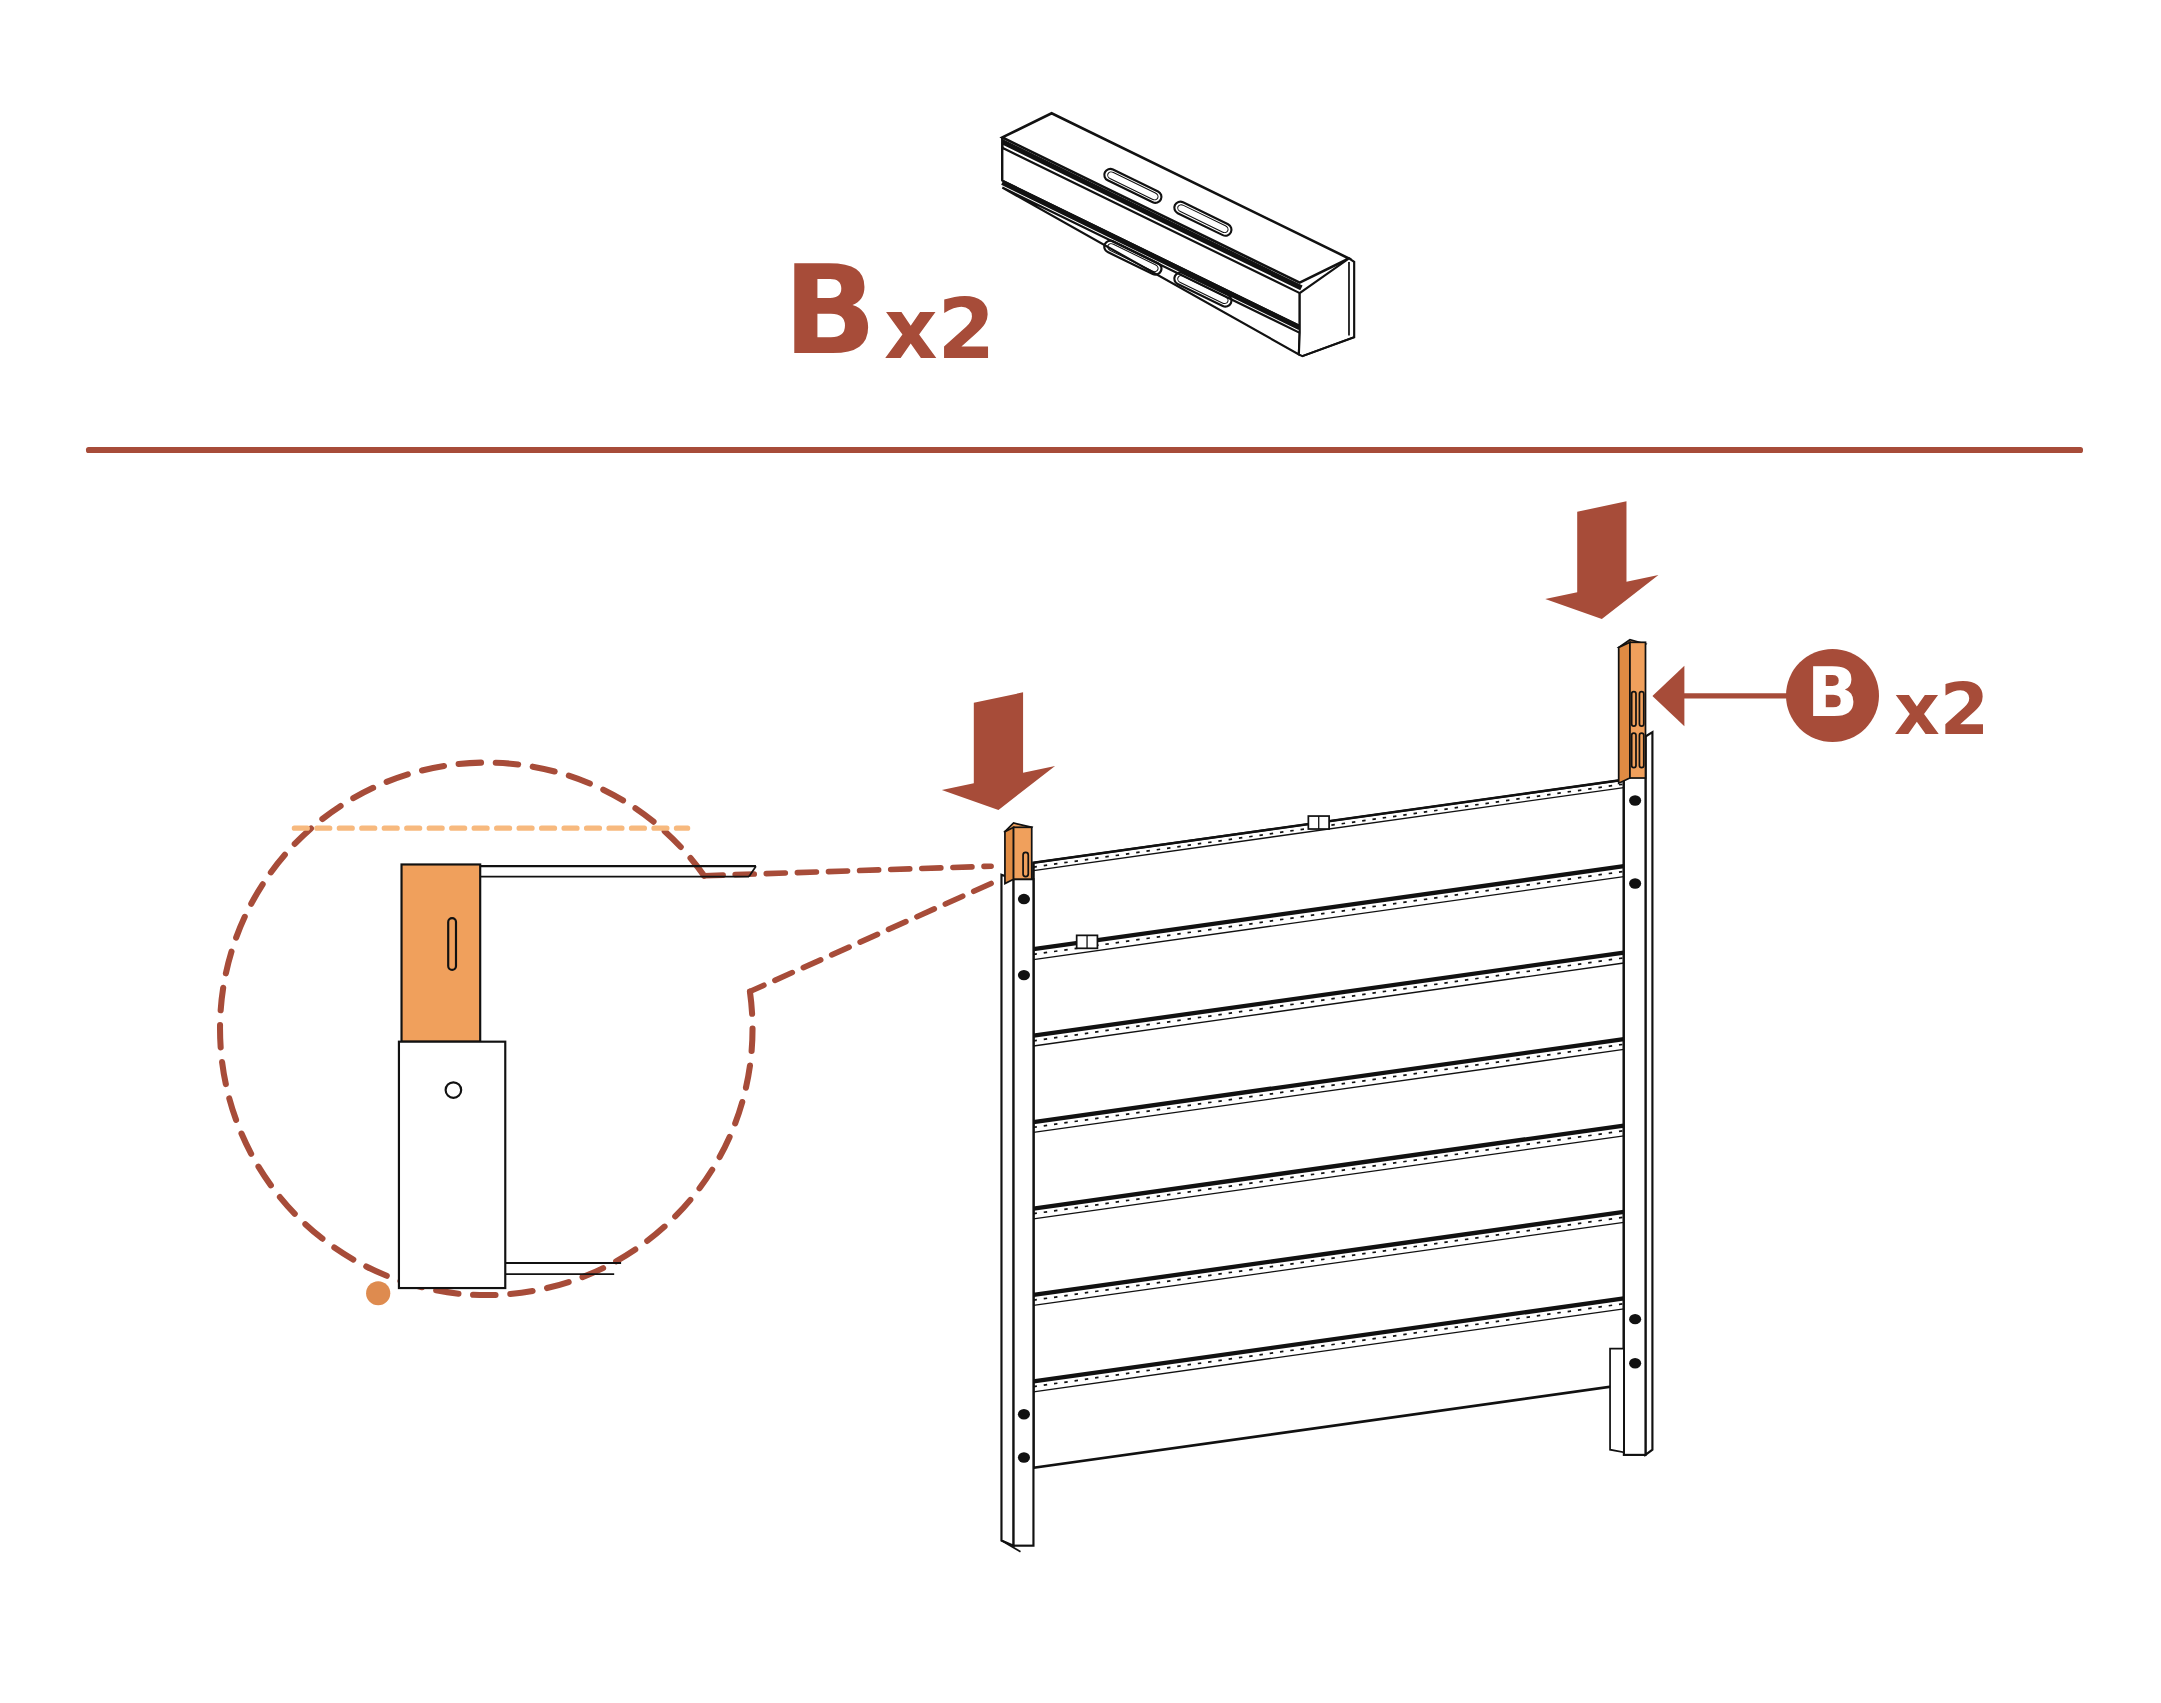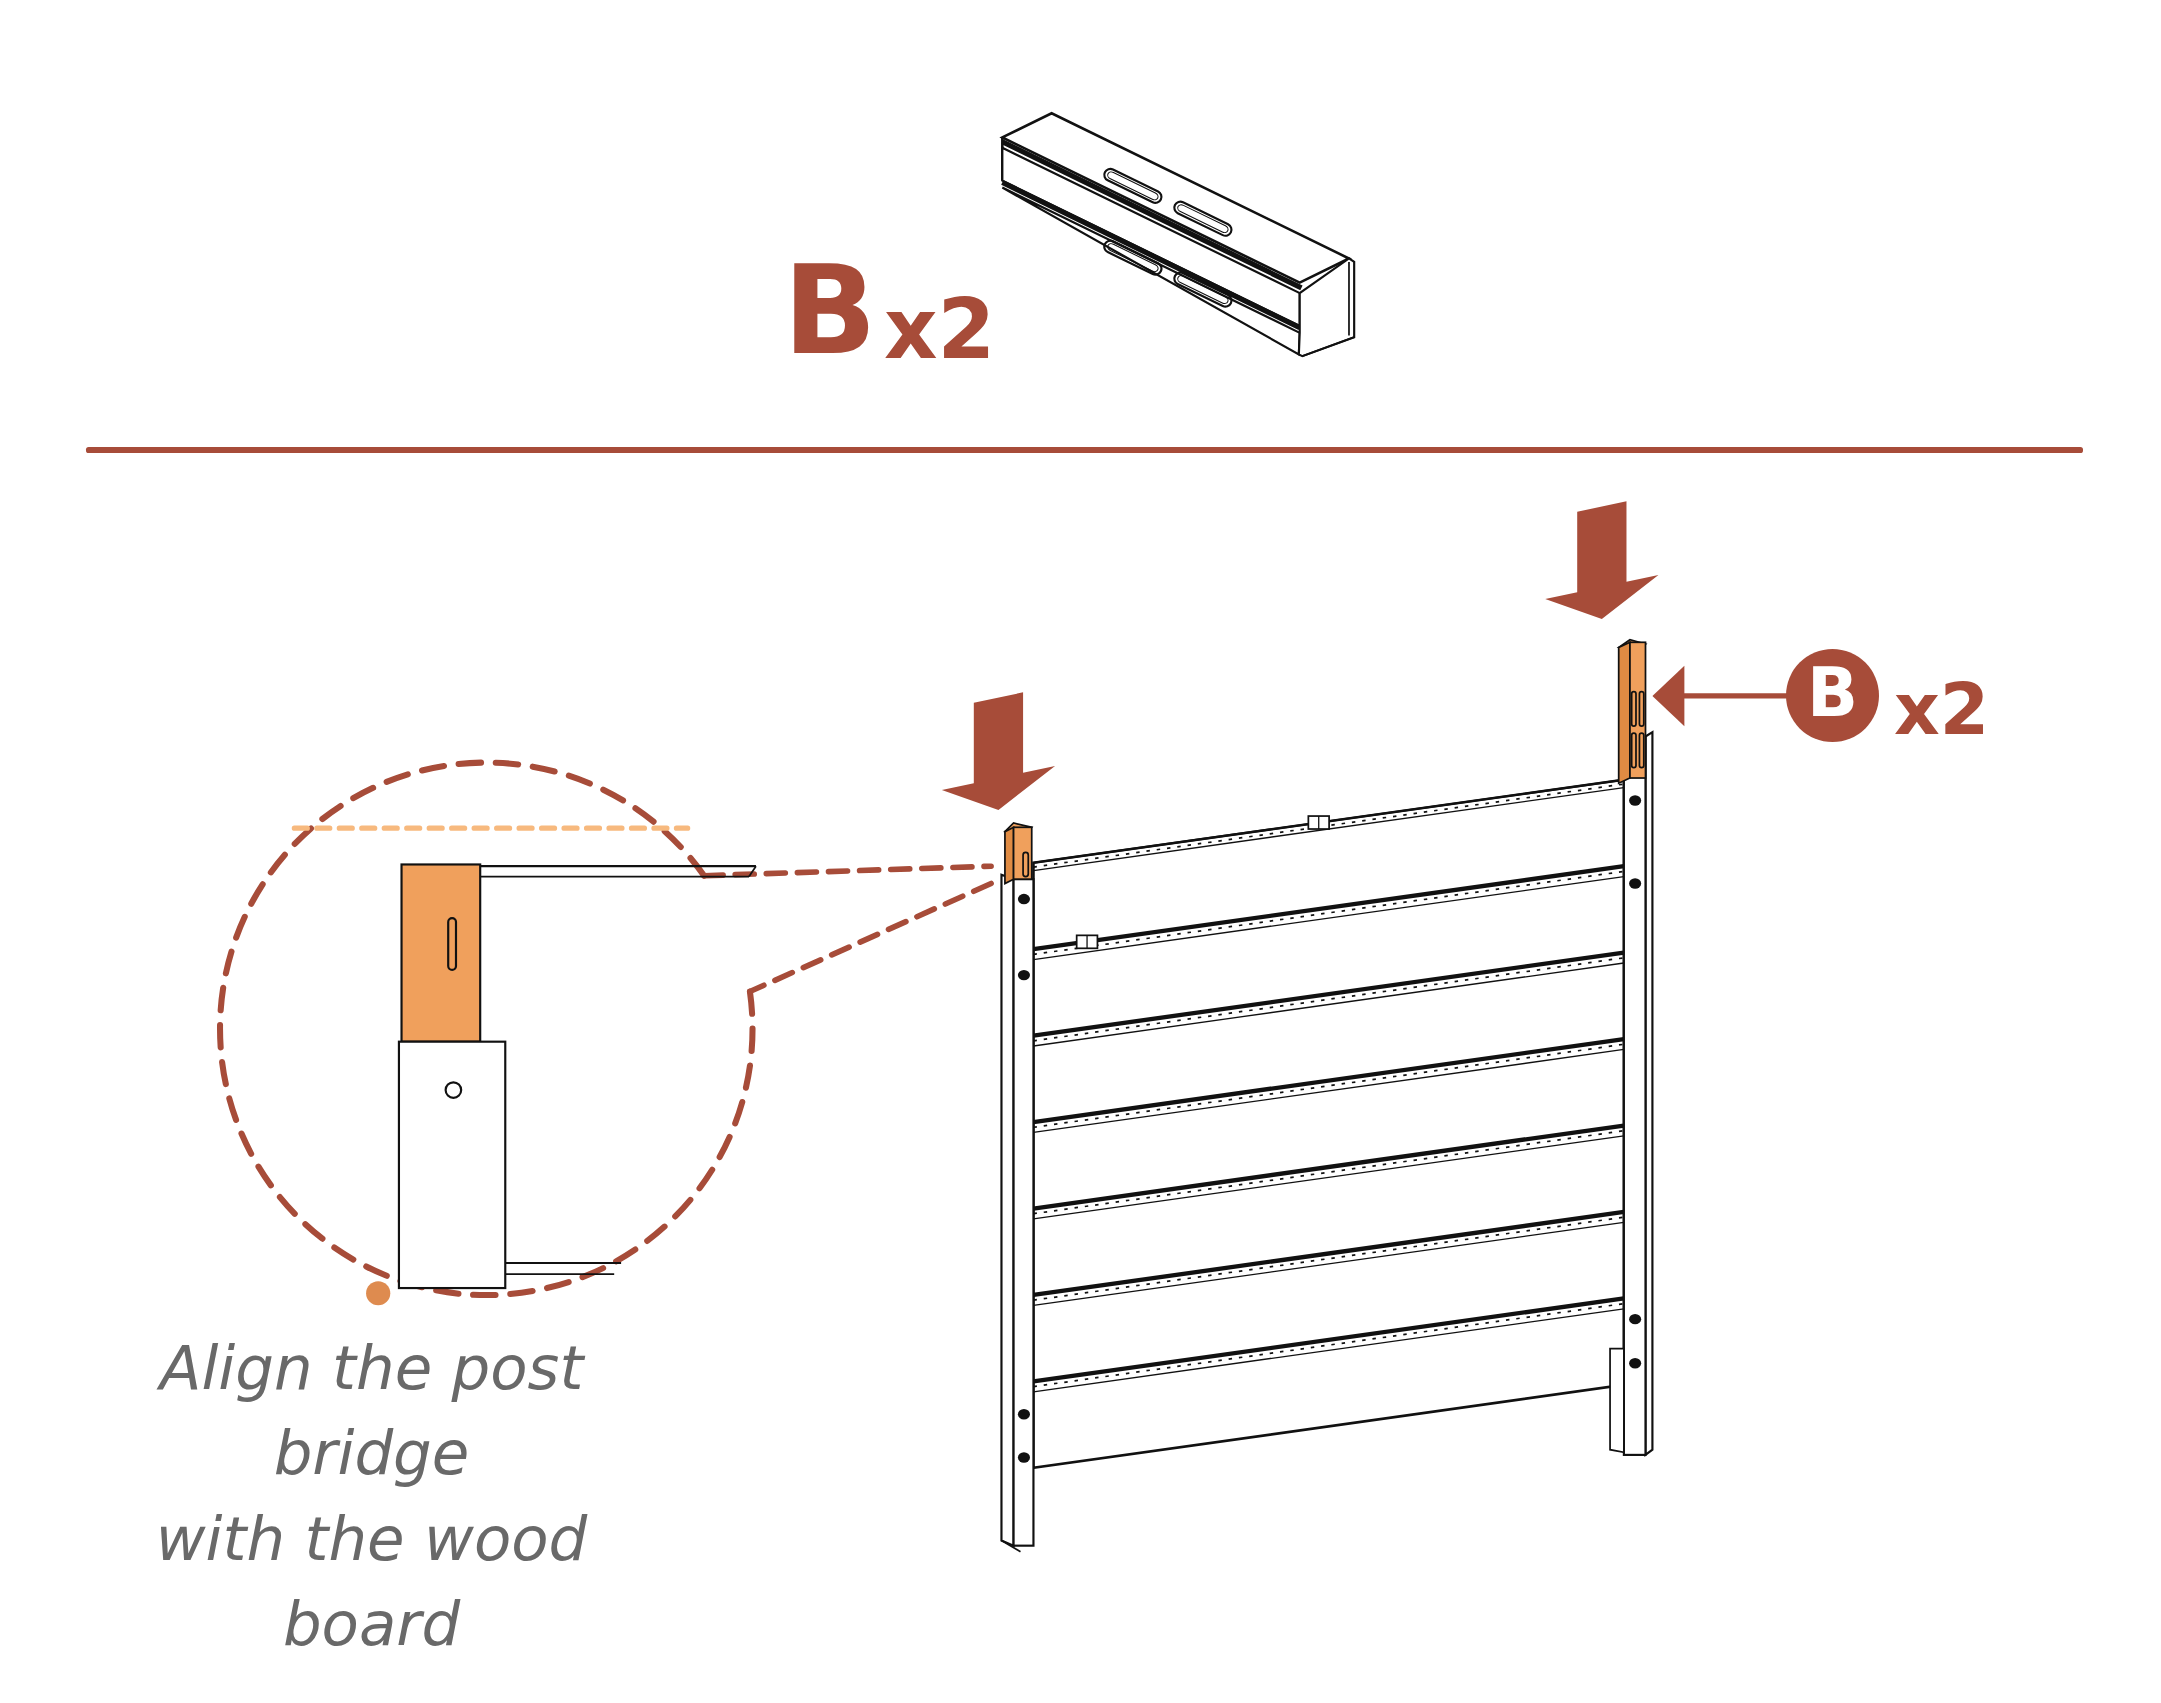--- a/index.html
+++ b/index.html
@@ -194,17 +194,15 @@
     </g>
   </svg>
 
   <div id="divider" class="abs"></div>
 
   <div id="callout-badge" class="abs">
     <span id="callout-badge-letter">B</span>
   </div>
   <div id="callout-badge-qty" class="abs brick">x2</div>
 
-  <div id="caption" class="abs">Align the post bridge
-with the wood board</div>
 
 </div>
 
 
 </body></html>

